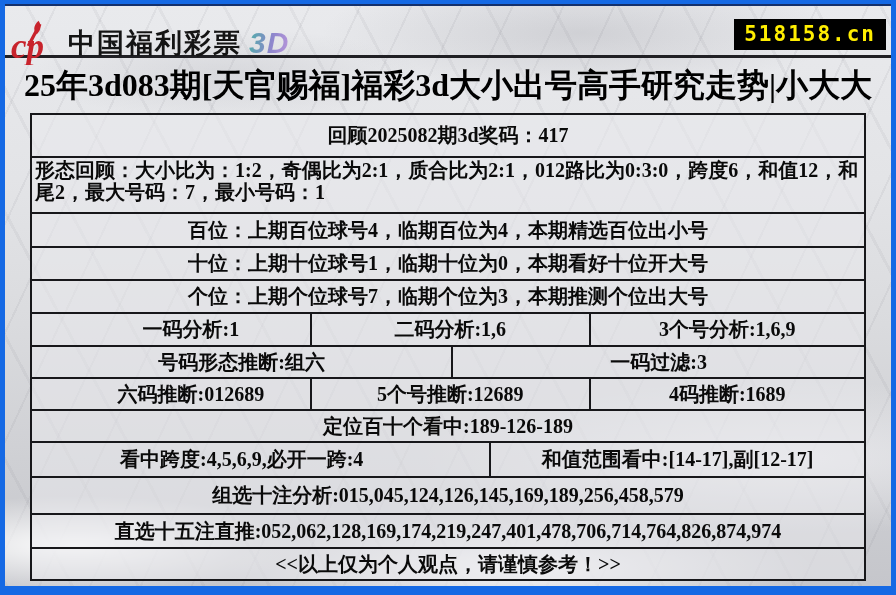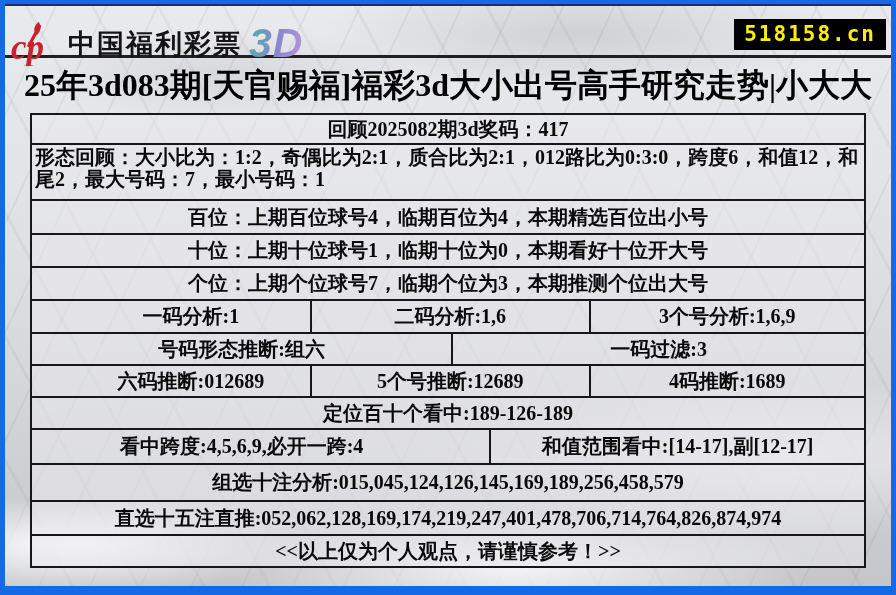--- a/index.html
+++ b/index.html
@@ -25,21 +25,21 @@
   }
   .navy-line{height:2px;background:#14306b;}
   .header{position:relative;height:49px;border-bottom:3px solid #202024;}
   .logo-wrap{position:absolute;left:6px;top:14px;display:flex;align-items:center;gap:7px;}
   .brand-name{
     font-family:"Liberation Sans","DejaVu Sans",sans-serif;
     font-weight:700;font-size:27px;color:#141414;letter-spacing:2px;line-height:44px;
   }
   .brand-3d{
     font-family:"Liberation Sans","DejaVu Sans",sans-serif;
-    font-style:italic;font-weight:900;font-size:41px;letter-spacing:1px;
+    font-style:italic;font-weight:900;font-size:30px;letter-spacing:1px;
     background:linear-gradient(100deg,#58a8ae 10%,#8d86cc 55%,#b193d8 90%);
     -webkit-background-clip:text;background-clip:text;color:transparent;
   }
   .badge{
     position:absolute;right:5px;top:13px;
     background:#000;color:#ffee00;
     font-family:"DejaVu Sans Mono","Liberation Mono",monospace;
     font-weight:700;font-size:21px;letter-spacing:2px;
     padding:3px 10px 4px 10px;
   }
@@ -60,21 +60,21 @@
     display:flex;align-items:center;justify-content:center;
     text-align:center;border-top:2px solid #17171a;
   }
   .t-row:first-child{border-top:none;}
   .t-cell{
     box-sizing:border-box;height:100%;
     display:flex;align-items:center;justify-content:center;
     border-left:2px solid #17171a;
   }
   .t-cell:first-child{border-left:none;}
-  .h28{height:28px;text-align:right;} .h56{height:56px;} .h34{height:34px;} .h33{height:33px;}
+  .h28{height:41px;text-align:right;} .h56{height:56px;} .h34{height:34px;} .h33{height:33px;}
   .h32{height:32px;} .h35{height:35px;gap:38px;} .h37{height:37px;}
   .row-left{display:block;text-align:left;padding:1px 3px 0 3px;line-height:22px;}
   .w33a{flex:0 0 33.4%;padding-left:40px;} .w33b{flex:0 0 33.5%;} .w33c{flex:1;}
   .w50a{flex:0 0 50.4%;} .w50b{flex:1;}
 </style>
 </head>
 <body>
 
 <div class="page">
   <div class="navy-line"></div>

